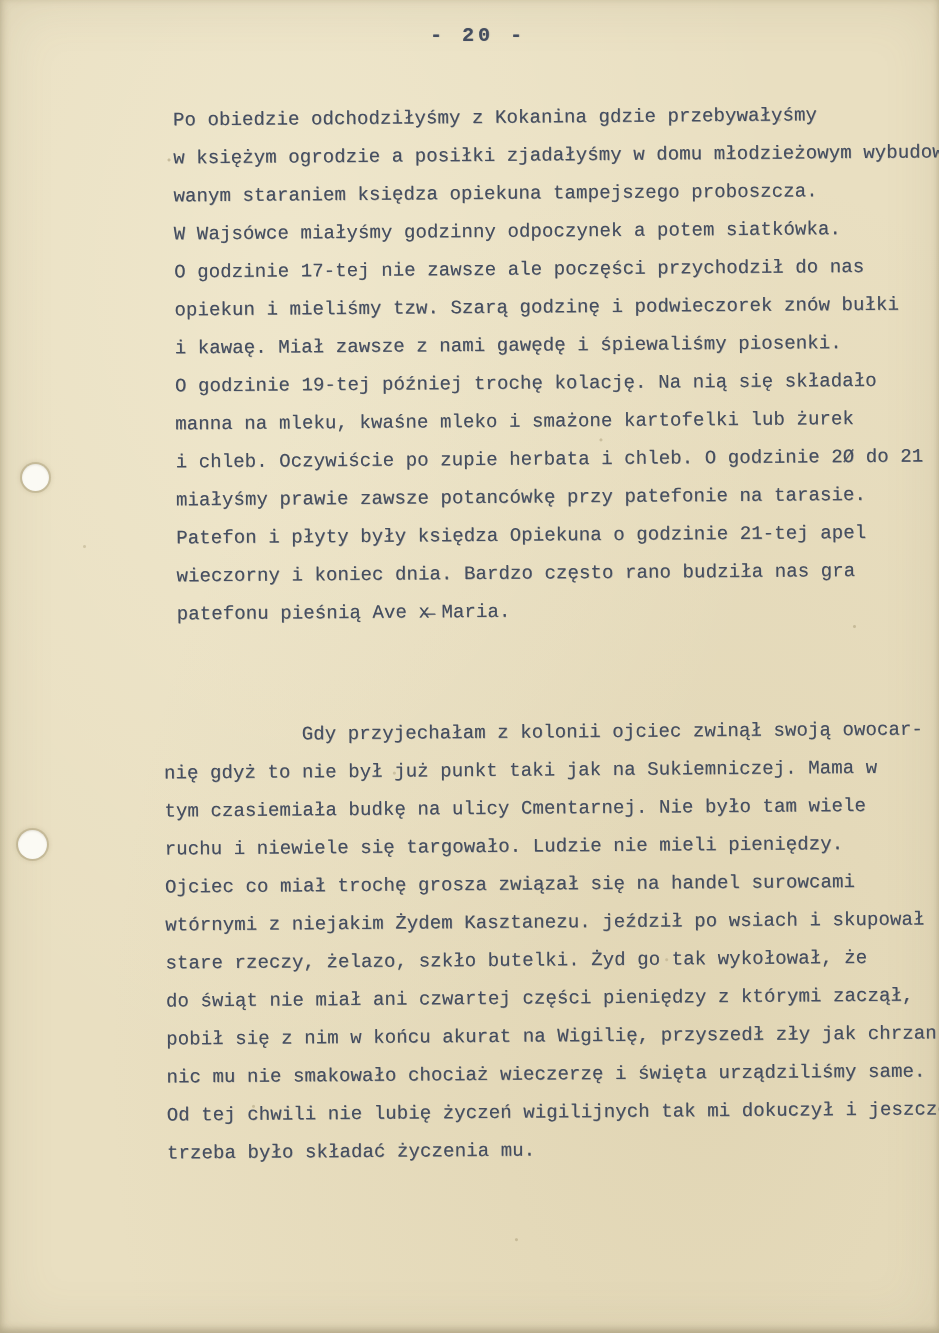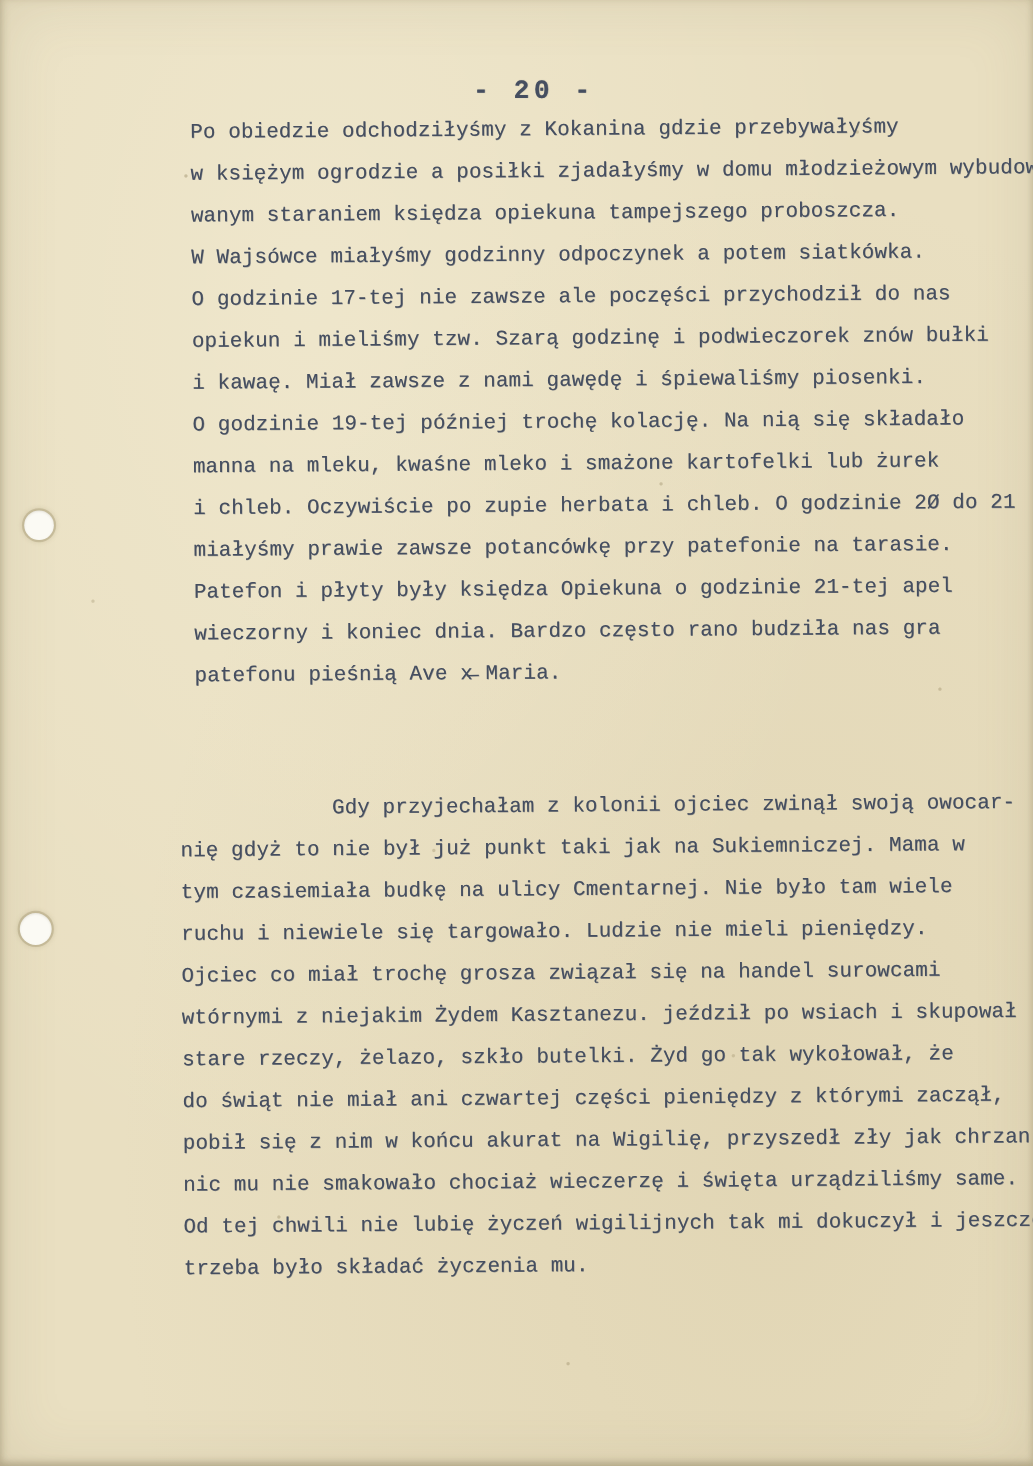--- a/index.html
+++ b/index.html
@@ -44,27 +44,26 @@
       radial-gradient(circle 1px at 27% 83%, rgba(130,115,75,0.3) 0 1px, transparent 2px),
       radial-gradient(circle 1px at 71% 72%, rgba(130,115,75,0.25) 0 1px, transparent 2px),
       radial-gradient(circle 1px at 91% 47%, rgba(130,115,75,0.3) 0 1px, transparent 2px),
       radial-gradient(circle 1px at 9% 41%, rgba(130,115,75,0.25) 0 1px, transparent 2px),
       radial-gradient(circle 1px at 55% 93%, rgba(130,115,75,0.3) 0 1px, transparent 2px);
   }
   .page-number {
     position: absolute;
     top: 22px;
     left: 430px;
-    font-size: 24px;
+    font-size: 20px;
     line-height: 28px;
     letter-spacing: 4px;
     font-weight: bold;
     color: var(--ink);
     text-shadow: 0.4px 0.4px 0.7px rgba(69,78,96,0.55);
-    margin-top: 48px;
   }
   .typed-block {
     position: absolute;
     top: 0;
     left: 0;
     width: 939px;
     height: 1333px;
     transform: rotate(-0.45deg);
     transform-origin: 470px 0;
   }

